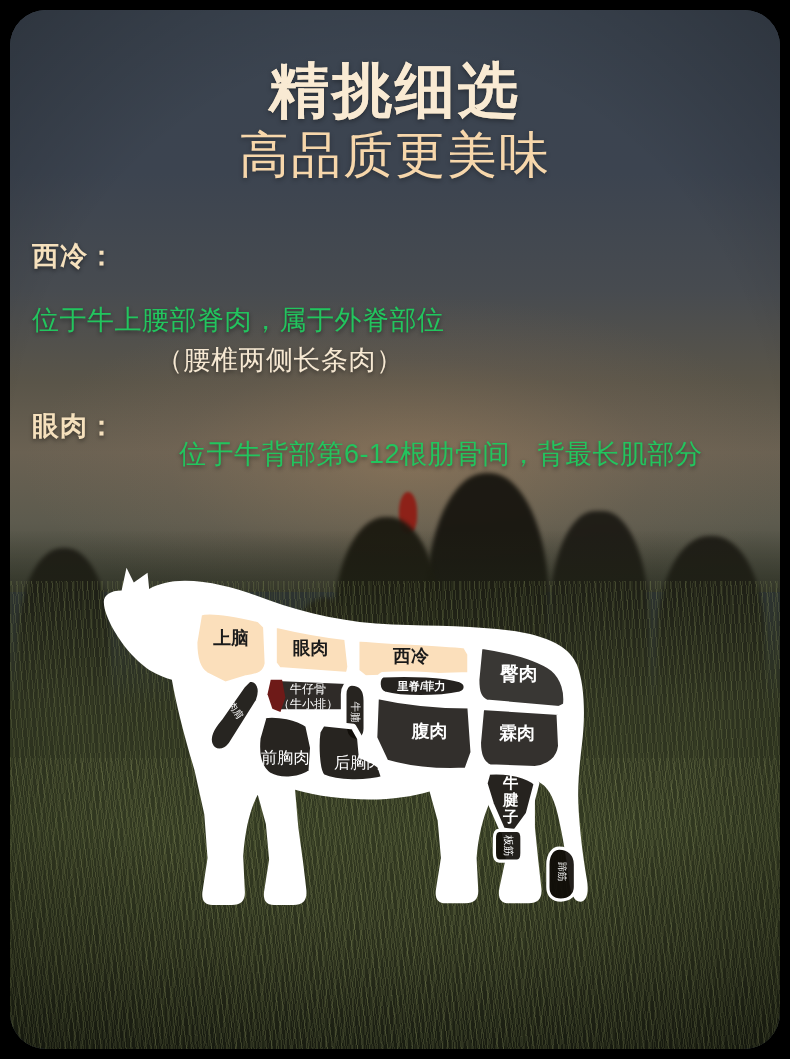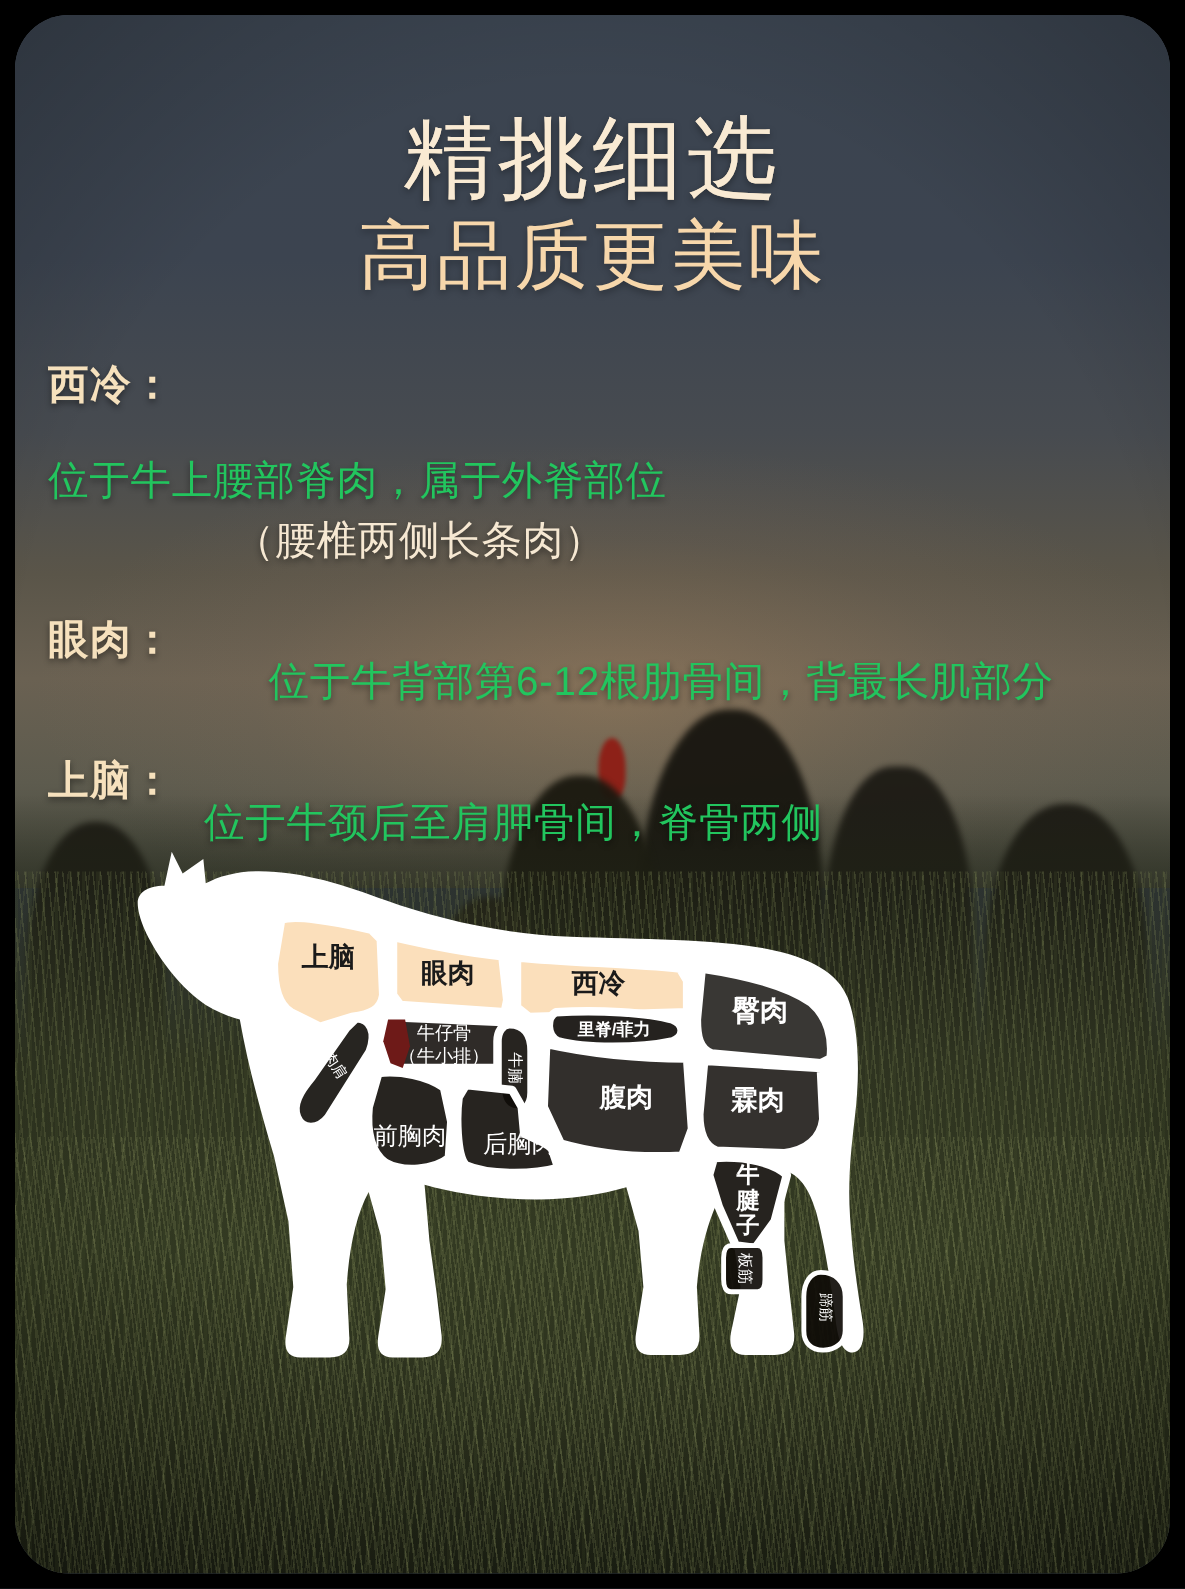--- a/index.html
+++ b/index.html
@@ -49,22 +49,22 @@
   .cow-blob.b3{left:84%;top:22%;width:14%;height:56%;}
   .cow-blob.b4{left:54%;top:2%;width:16%;height:72%;background:#17150f;}
   .cow-blob.b5{left:42%;top:16%;width:14%;height:62%;background:#1a180f;}
   .cow-blob.b6{left:36%;top:42%;width:10%;height:40%;background:#241f16;}
   .comb{position:absolute;left:50.5%;top:8%;width:2.4%;height:13%;background:#8d2118;border-radius:50% 50% 40% 40%;filter:blur(1.4px);}
   .pale-patch{position:absolute;left:50%;top:56%;width:7%;height:16%;background:#b5a582;border-radius:50%;filter:blur(4px);opacity:.85;}
 
   
   .head-wrap{position:absolute;left:0;top:0;width:100%;text-align:center;}
   .title-main{
-    margin:0;padding-top:65px;
-    font-size:60px;line-height:1.02;font-weight:normal;letter-spacing:3px;
+    margin:0;padding-top:50px;
+    font-size:60px;line-height:1.02;font-weight:bold;letter-spacing:3px;
     color:#f9ead3;
     background:linear-gradient(180deg,#fffaf0 0%,#fbe9cf 55%,#f2d7ae 100%);
     -webkit-background-clip:text;background-clip:text;
     text-shadow:0 2px 5px rgba(0,0,0,.35);
   }
   .title-sub{
     margin:8px 0 0 0;
     font-size:50px;line-height:1.05;font-weight:normal;letter-spacing:2px;
     color:#f7d7ab;
     text-shadow:0 2px 5px rgba(0,0,0,.3);
@@ -87,21 +87,21 @@
     text-shadow:0 2px 4px rgba(0,0,0,.45);
     margin-top:28px;
   }
   .desc-cont{
     margin:4px 0 0 124px;
     font-size:27px;color:#f6e8d2;letter-spacing:.5px;
     text-shadow:0 2px 4px rgba(0,0,0,.45);
   }
 
   
-  #cow-diagram{position:absolute;left:4px;top:478px;width:624px;height:500px;}
+  #cow-diagram{position:absolute;left:16px;top:478px;width:624px;height:500px;}
   #cow-diagram svg{display:block;width:100%;height:100%;}
   .cut-label{
     font-family:"Liberation Sans","DejaVu Sans",sans-serif;
     text-anchor:middle;dominant-baseline:middle;
   }
   .lbl-dark{fill:#1a1a1a;}
   .lbl-light{fill:#ffffff;}
 </style>
 </head>
 <body>
@@ -134,24 +134,20 @@
       <div class="desc-key">西冷：</div>
       <div class="desc-val">位于牛上腰部脊肉，属于外脊部位</div>
     </div>
     <div class="desc-cont">（腰椎两侧长条肉）</div>
 
     <div class="desc-row r2">
       <div class="desc-key">眼肉：</div>
       <div class="desc-val">位于牛背部第6-12根肋骨间，背最长肌部分</div>
     </div>
 
-    <div class="desc-row r3">
-      <div class="desc-key">上脑：</div>
-      <div class="desc-val">位于牛颈后至肩胛骨间，脊骨两侧</div>
-    </div>
   </div>
 
   <div id="cow-diagram">
     <svg viewBox="0 0 770 500" preserveAspectRatio="xMidYMid meet">
 
       <g>
         <path fill="#ffffff" d="
           M118,68 L124,40 L133,58 L150,46 L152,66
           C163,60 178,56 196,56
           C232,56 268,68 300,80

